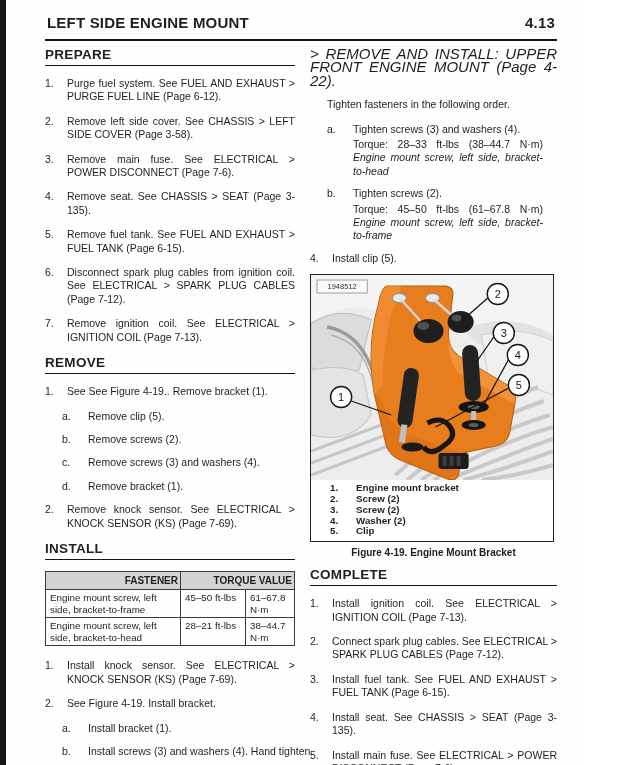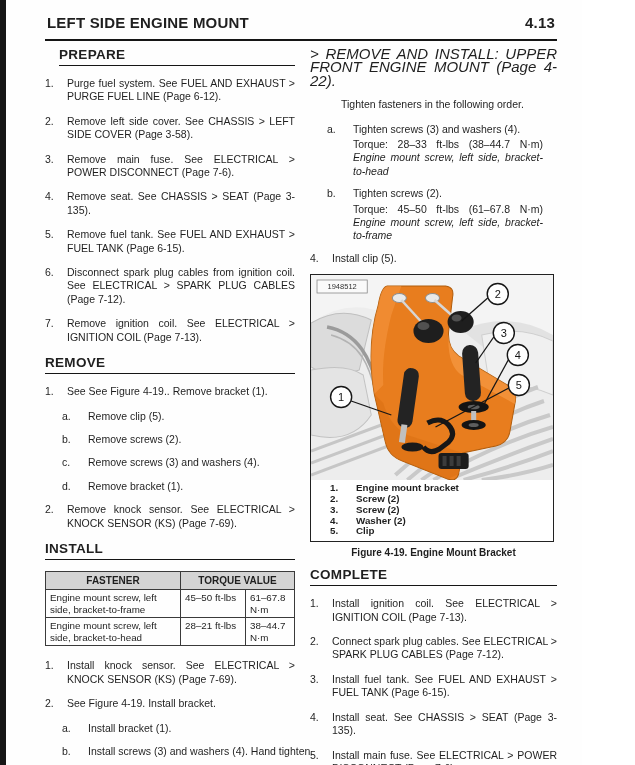--- a/index.html
+++ b/index.html
@@ -8,33 +8,33 @@
   .scan-strip{position:absolute;left:0;top:0;width:6px;height:765px;background:#161616;}
   .content{position:absolute;left:45px;top:8px;width:512px;}
   .doc-header{display:flex;justify-content:space-between;align-items:baseline;
         font-weight:bold;font-size:15px;letter-spacing:.2px;
         padding:6px 2px 8px 2px;border-bottom:2.5px solid #151515;}
   .cols{display:flex;gap:15px;margin-top:4px;}
   .col-left{width:250px;}
   .col-right{width:247px;}
   h2.section{font-size:13.5px;font-weight:bold;margin:8px 0 11px 0;
         padding-bottom:3px;border-bottom:1.7px solid #151515;letter-spacing:.3px;}
-  h2.first{margin-top:2px;margin-left:14px;}
+  h2.first{margin-top:2px;}
   .step{display:flex;margin-bottom:11px;font-size:10.5px;line-height:13.4px;}
   .step .num{width:22px;flex:none;}
   .step .txt{flex:1;text-align:justify;}
   .substep{display:flex;margin:0 0 10px 17px;font-size:10.5px;line-height:13.4px;white-space:nowrap;}
   .substep .num{width:26px;flex:none;}
   .torque-table{width:100%;border-collapse:collapse;font-size:9.8px;line-height:11.5px;margin:4px 0 13px 0;}
   .torque-table th,.torque-table td{border:1px solid #3a3a3a;padding:2px 4px;vertical-align:top;}
-  .torque-table th{background:#d4d4d4;text-align:center;font-size:10px;padding:3px 2px;}
+  .torque-table th{background:#d4d4d4;text-align:right;font-size:10px;padding:3px 2px;}
   .torque-table td.fast{width:126px;}
   .torque-table td.ftlbs{width:56px;}
   .cont-ref{font-style:italic;font-size:15px;line-height:13.4px;text-align:justify;margin:2px 0 11px 0;}
-  .intro-line{font-size:10.5px;line-height:13.4px;margin:0 0 11px 31px;}
+  .intro-line{font-size:10.5px;line-height:13.4px;margin:0 0 11px 17px;}
   .r-substep{display:flex;margin:0 0 2px 17px;font-size:10.5px;line-height:13.4px;}
   .r-substep .num{width:26px;flex:none;}
   .torque-spec{margin:1px 14px 9px 43px;font-size:10.5px;line-height:13.4px;text-align:justify;}
   .torque-name{font-style:italic;}
   .r-step4{display:flex;font-size:10.5px;line-height:13.4px;margin:1px 0 9px 0;}
   .r-step4 .num{width:22px;flex:none;}
   .figure-box{border:1.6px solid #222;width:244px;box-sizing:border-box;background:#fff;}
   .fig-photo{height:205px;position:relative;overflow:hidden;}
   .fig-photo svg{display:block;width:100%;height:100%;}
   .fig-legend{padding:3px 0 4px 0;}

